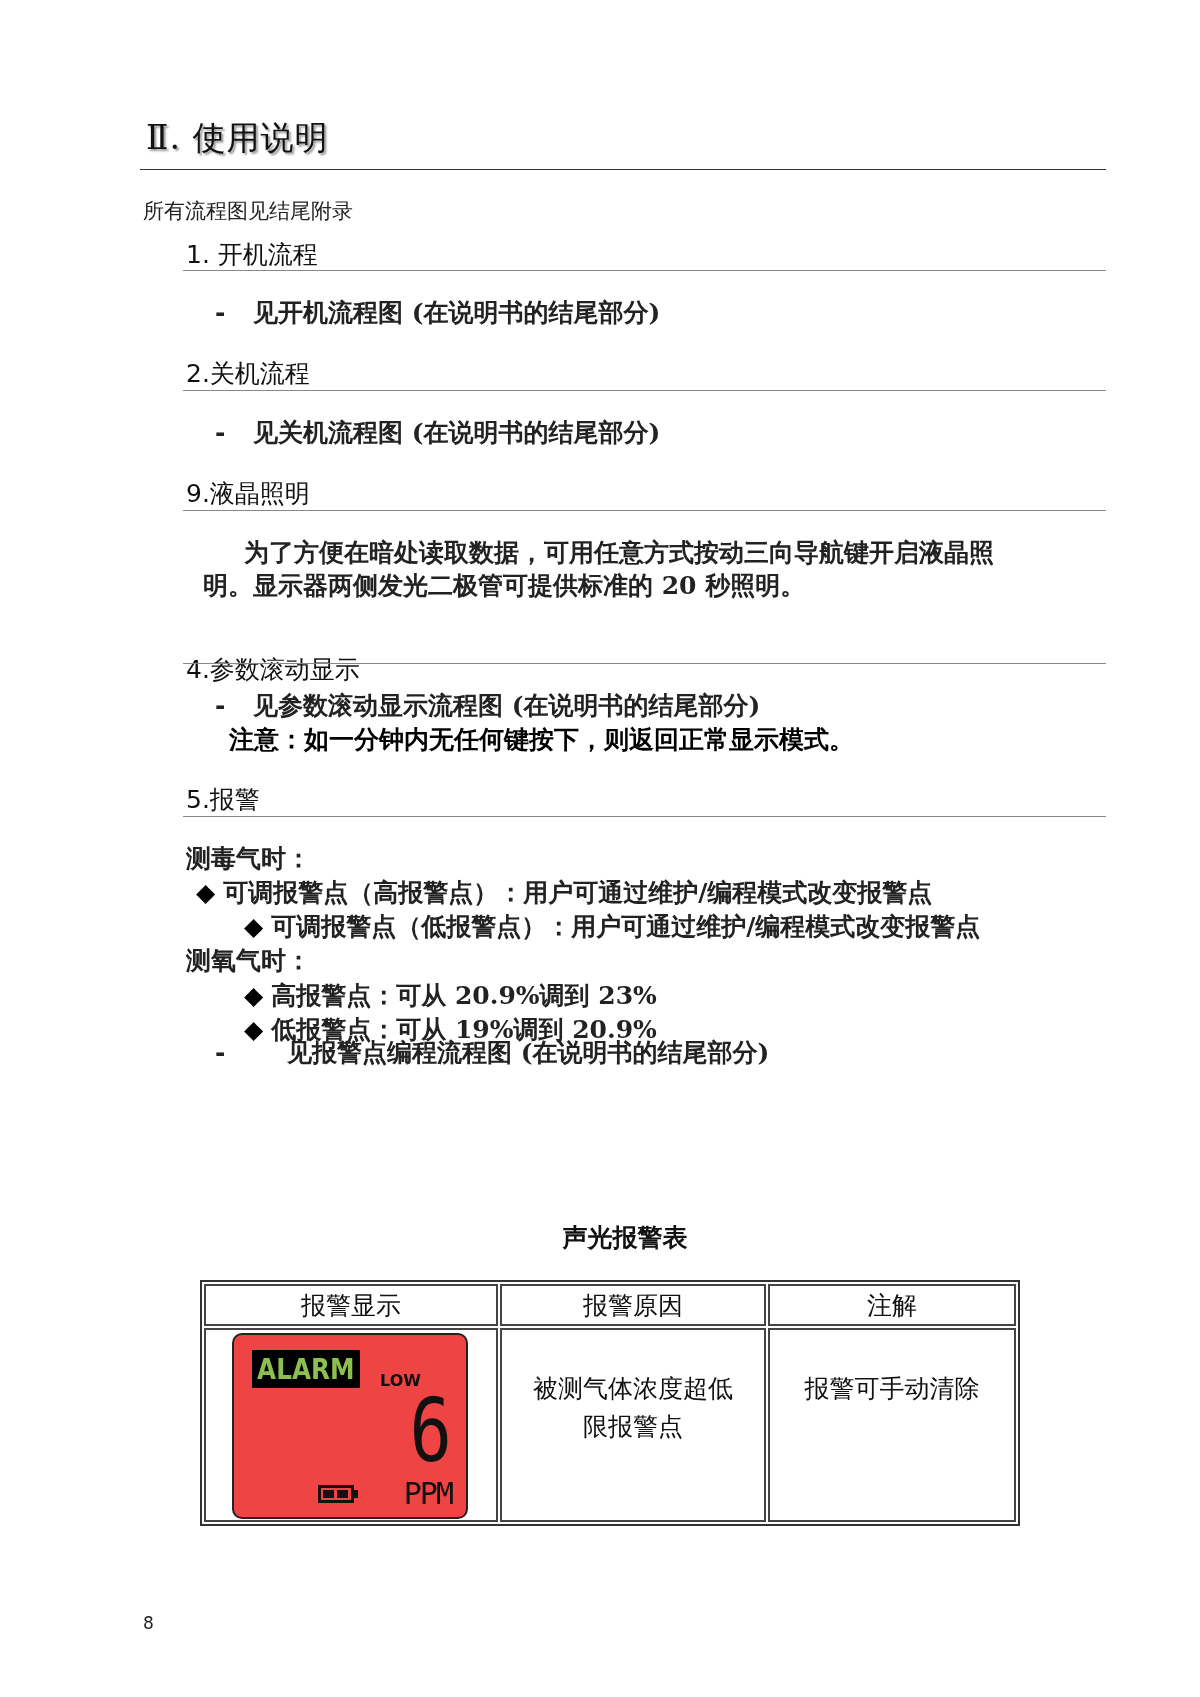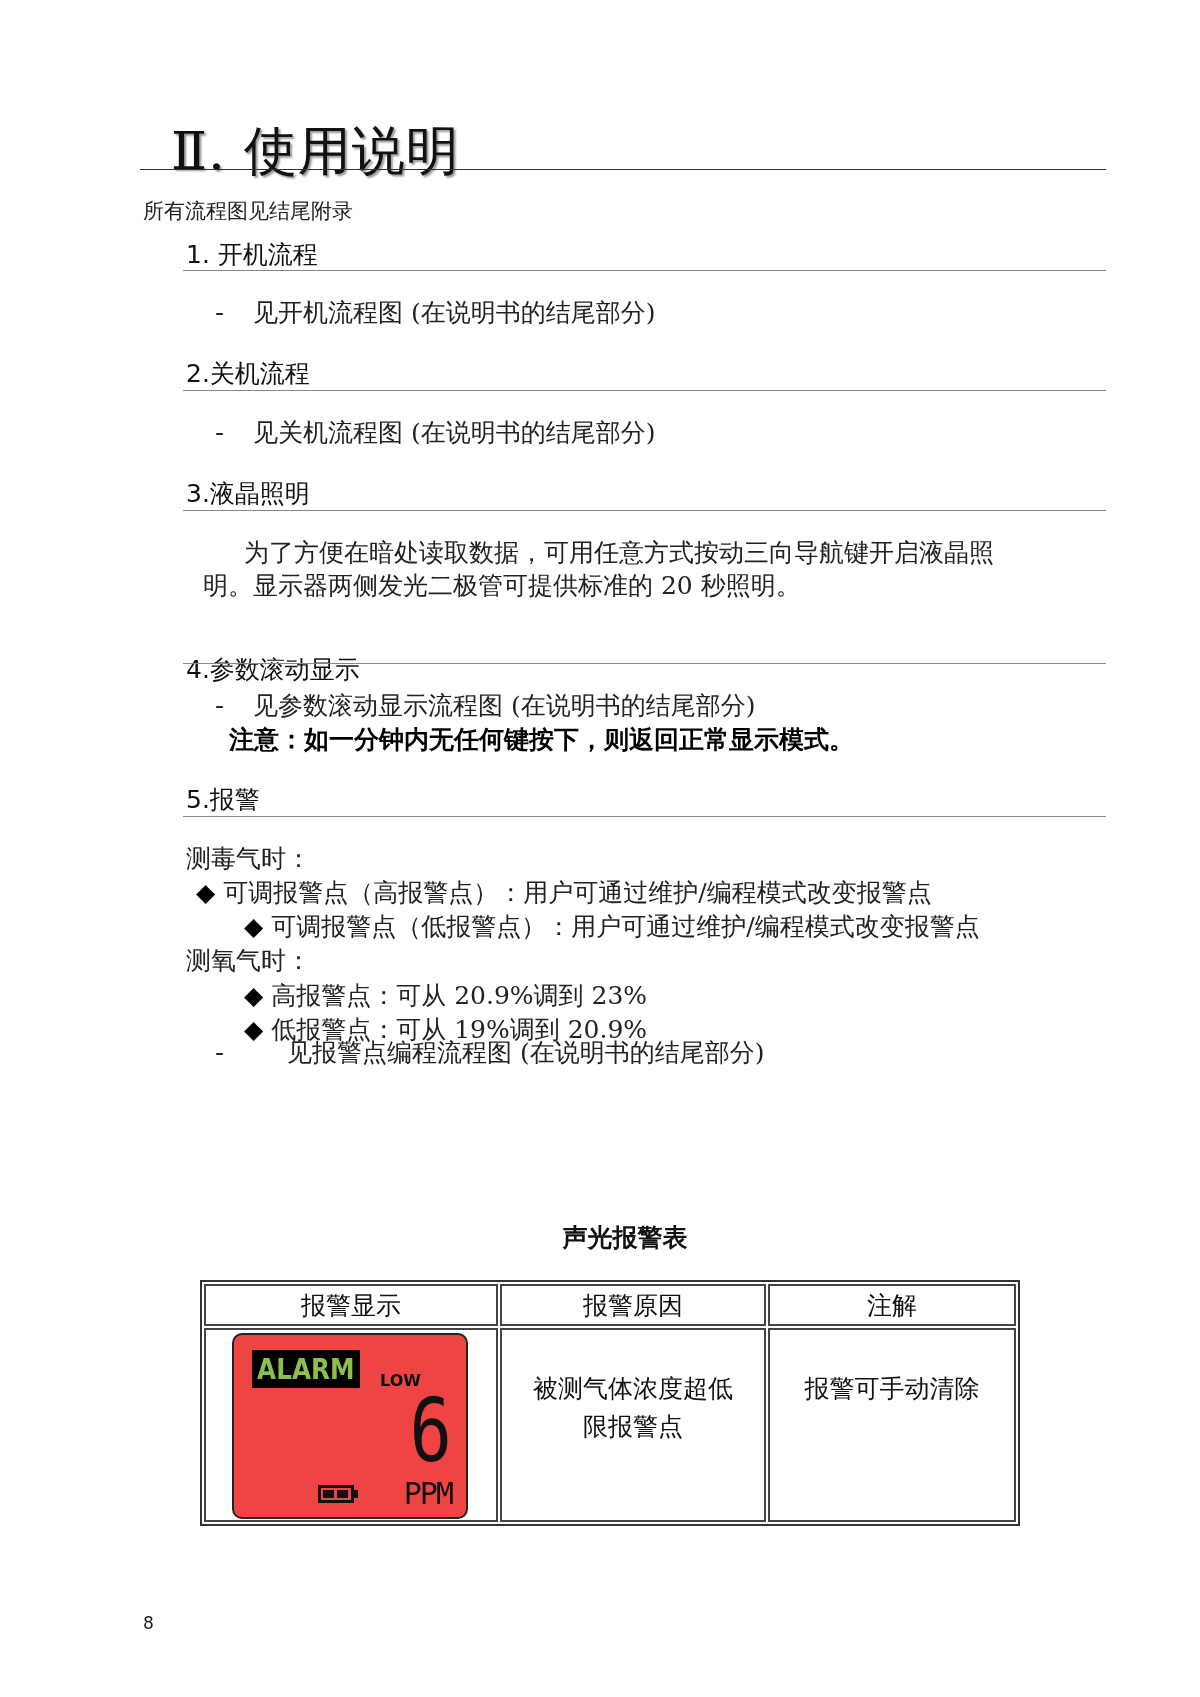--- a/index.html
+++ b/index.html
@@ -1,23 +1,23 @@
 <!DOCTYPE html>
 <html><head>
 <meta charset="utf-8">
 <style>
   html, body { margin: 0; padding: 0; background: #ffffff; }
   body { width: 1200px; height: 1697px; position: relative; font-family: "DejaVu Sans", "Liberation Sans", sans-serif; color: #111; overflow: hidden; }
   .abs { position: absolute; }
-  .title { left: 146px; top: 116px; font-family: "DejaVu Serif", "Liberation Serif", serif; font-size: 53px; color: #111; text-shadow: 2px 2px 2px #999; letter-spacing: 1px; margin-left: 25px; }
+  .title { left: 146px; top: 116px; font-family: "DejaVu Serif", "Liberation Serif", serif; font-size: 33px; color: #111; text-shadow: 2px 2px 2px #999; letter-spacing: 1px; }
   .title-rule { left: 140px; top: 169px; width: 966px; height: 0; border-top: 1.5px solid #333; }
   .intro { left: 143px; top: 197px; font-size: 21px; font-family: "DejaVu Serif", serif; color: #222; }
   .sec-head { left: 186px; font-size: 25px; color: #111; }
   .sec-rule { left: 183px; width: 923px; border-top: 1.5px solid #888; height: 0; }
-  .line { font-size: 25px; color: #222; font-family: "DejaVu Serif", serif; white-space: nowrap; }
+  .line { font-size: 25px; color: #222; font-family: "DejaVu Serif", serif; white-space: nowrap; font-weight: bold; }
   .line .dash { display: inline-block; width: 38px; font-family: "DejaVu Sans", sans-serif; }
   .bold { font-weight: bold; color: #000; font-family: "DejaVu Sans", sans-serif; }
   .diamond { font-family: "DejaVu Sans", sans-serif; color: #000; margin-right: 8px; }
   .table-title { left: 0; width: 1250px; text-align: center; top: 1221px; font-size: 25px; font-weight: bold; color: #111; }
   table.alarm { position: absolute; left: 200px; top: 1280px; width: 820px; border-collapse: separate; border-spacing: 2px; border: 2px solid #333; }
   table.alarm td, table.alarm th { border: 2px solid #444; text-align: center; font-size: 25px; font-weight: normal; color: #111; padding: 0; }
   table.alarm th { height: 38px; }
   table.alarm td { height: 190px; vertical-align: top; }
   .cell-text { padding-top: 40px; line-height: 38px; }
   .lcd { margin: 3px auto 0 26px; width: 232px; height: 182px; background: #ef4444; border: 2px solid #222; border-radius: 10px; position: relative; }
@@ -43,21 +43,21 @@
 <div class="abs line" style="left:215px; top:296px;">
   <span class="dash">-</span><span>见开机流程图 (在说明书的结尾部分)</span>
 </div>
 
 <div class="abs sec-head" style="top:357px;">2.关机流程</div>
 <div class="abs sec-rule" style="top:390px;"></div>
 <div class="abs line" style="left:215px; top:416px;">
   <span class="dash">-</span><span>见关机流程图 (在说明书的结尾部分)</span>
 </div>
 
-<div class="abs sec-head" style="top:477px;">3.液晶照明</div>
+<div class="abs sec-head" style="top:477px;">9.液晶照明</div>
 <div class="abs sec-rule" style="top:510px;"></div>
 <div class="abs line" style="left:244px; top:536px;">为了方便在暗处读取数据，可用任意方式按动三向导航键开启液晶照</div>
 <div class="abs line" style="left:203px; top:569px;">明。显示器两侧发光二极管可提供标准的 20 秒照明。</div>
 
 <div class="abs sec-head" style="top:631px;margin-top:22px;">4.参数滚动显示</div>
 <div class="abs sec-rule" style="top:663px;"></div>
 <div class="abs line" style="left:215px; top:689px;">
   <span class="dash">-</span><span>见参数滚动显示流程图 (在说明书的结尾部分)</span>
 </div>
 <div class="abs line bold" style="left:229px; top:723px;">注意：如一分钟内无任何键按下，则返回正常显示模式。</div>

